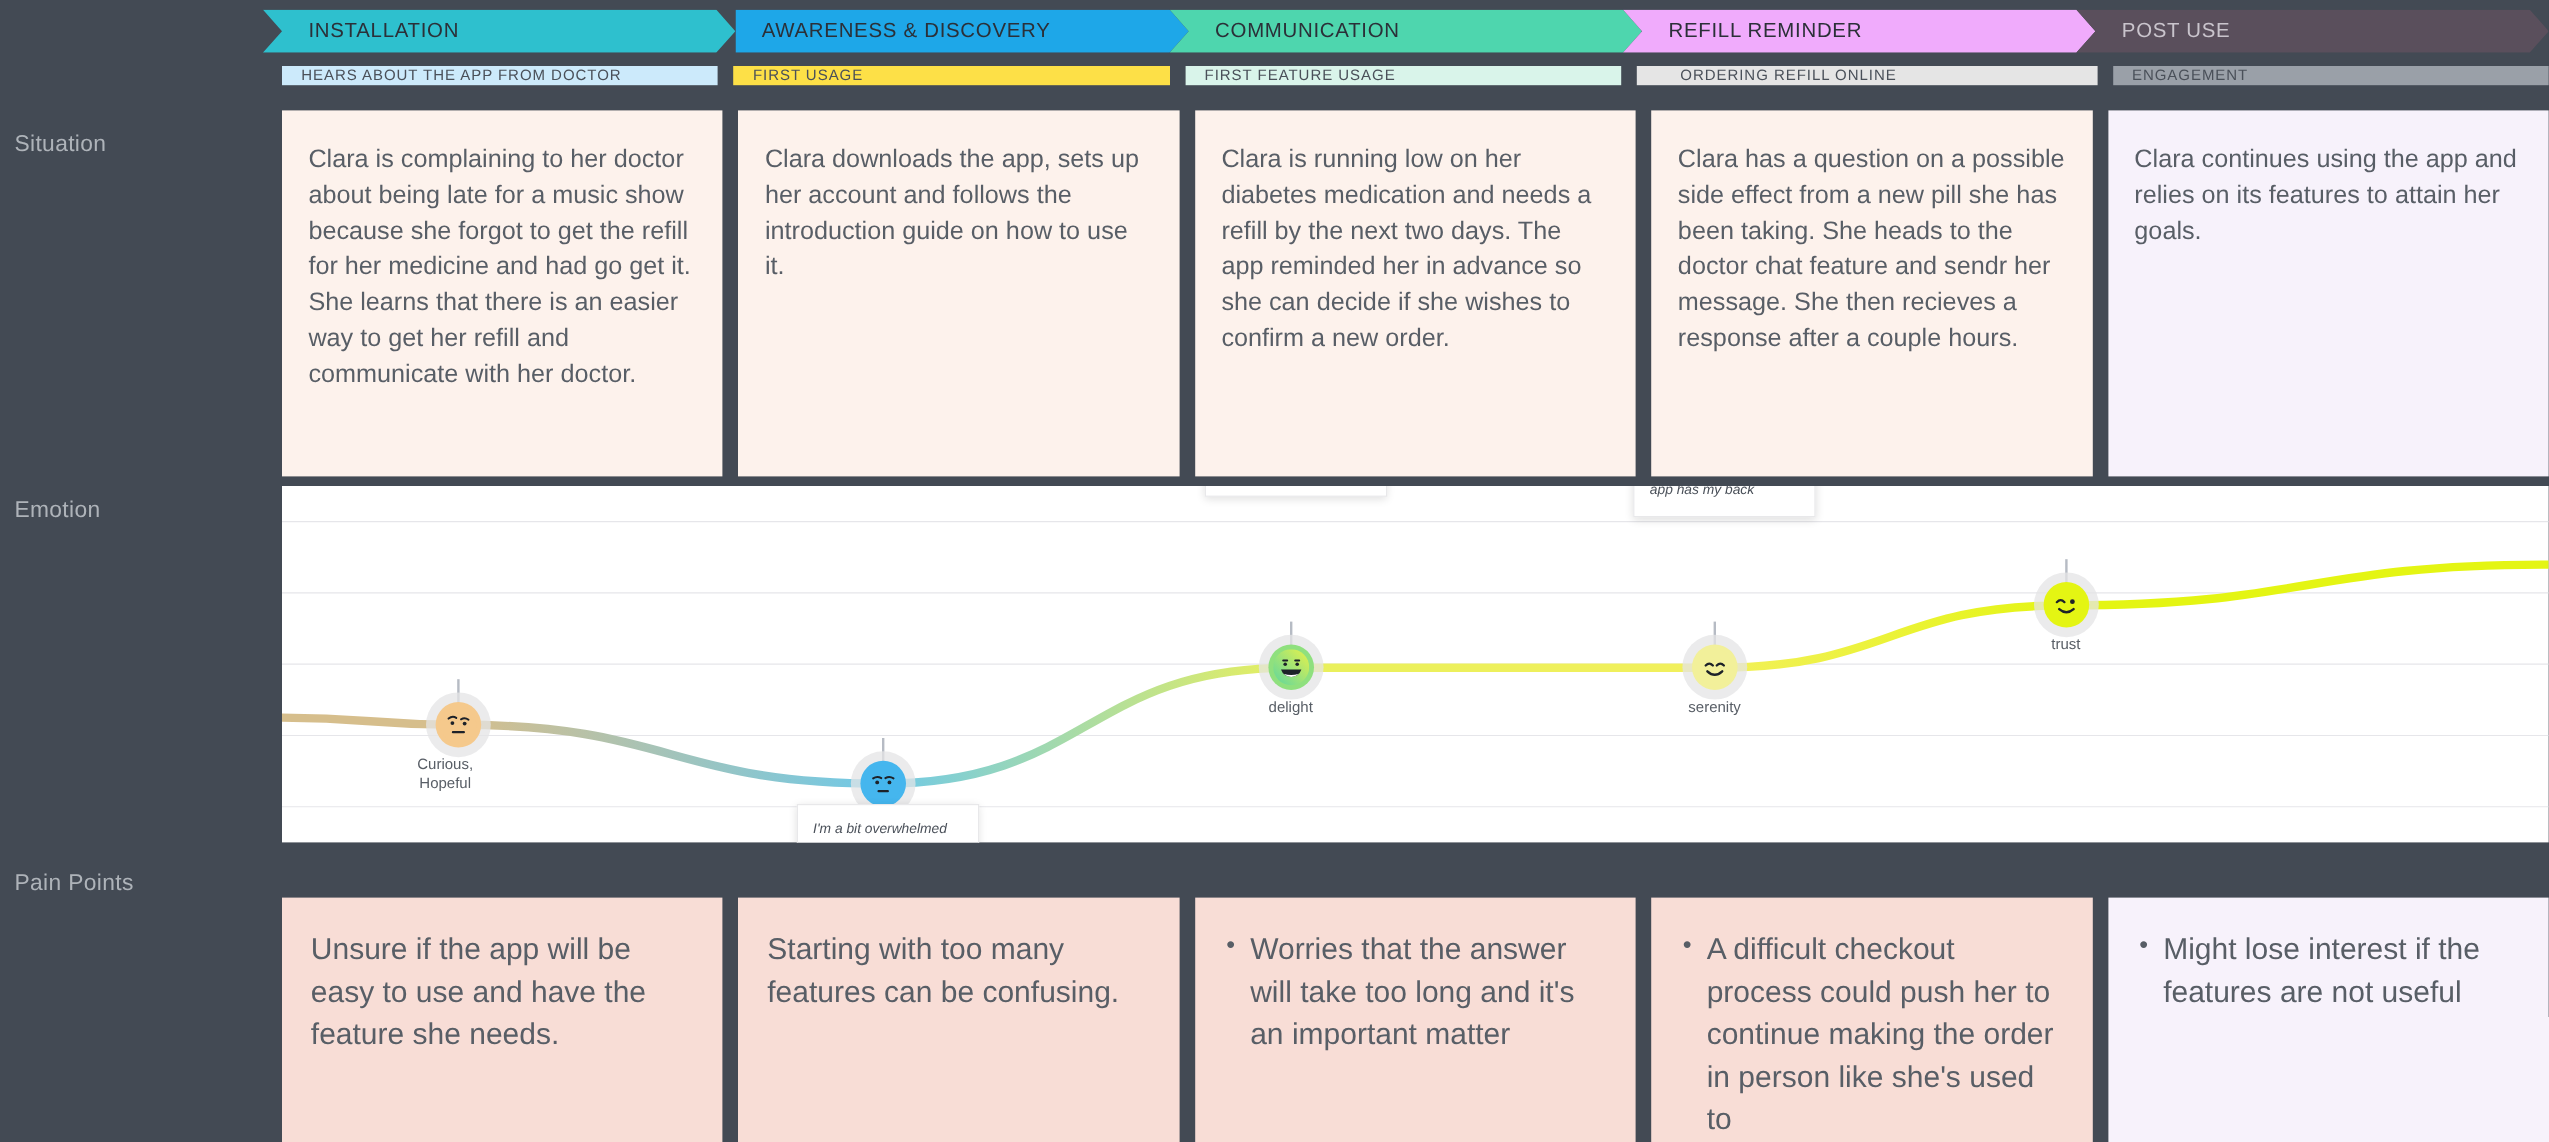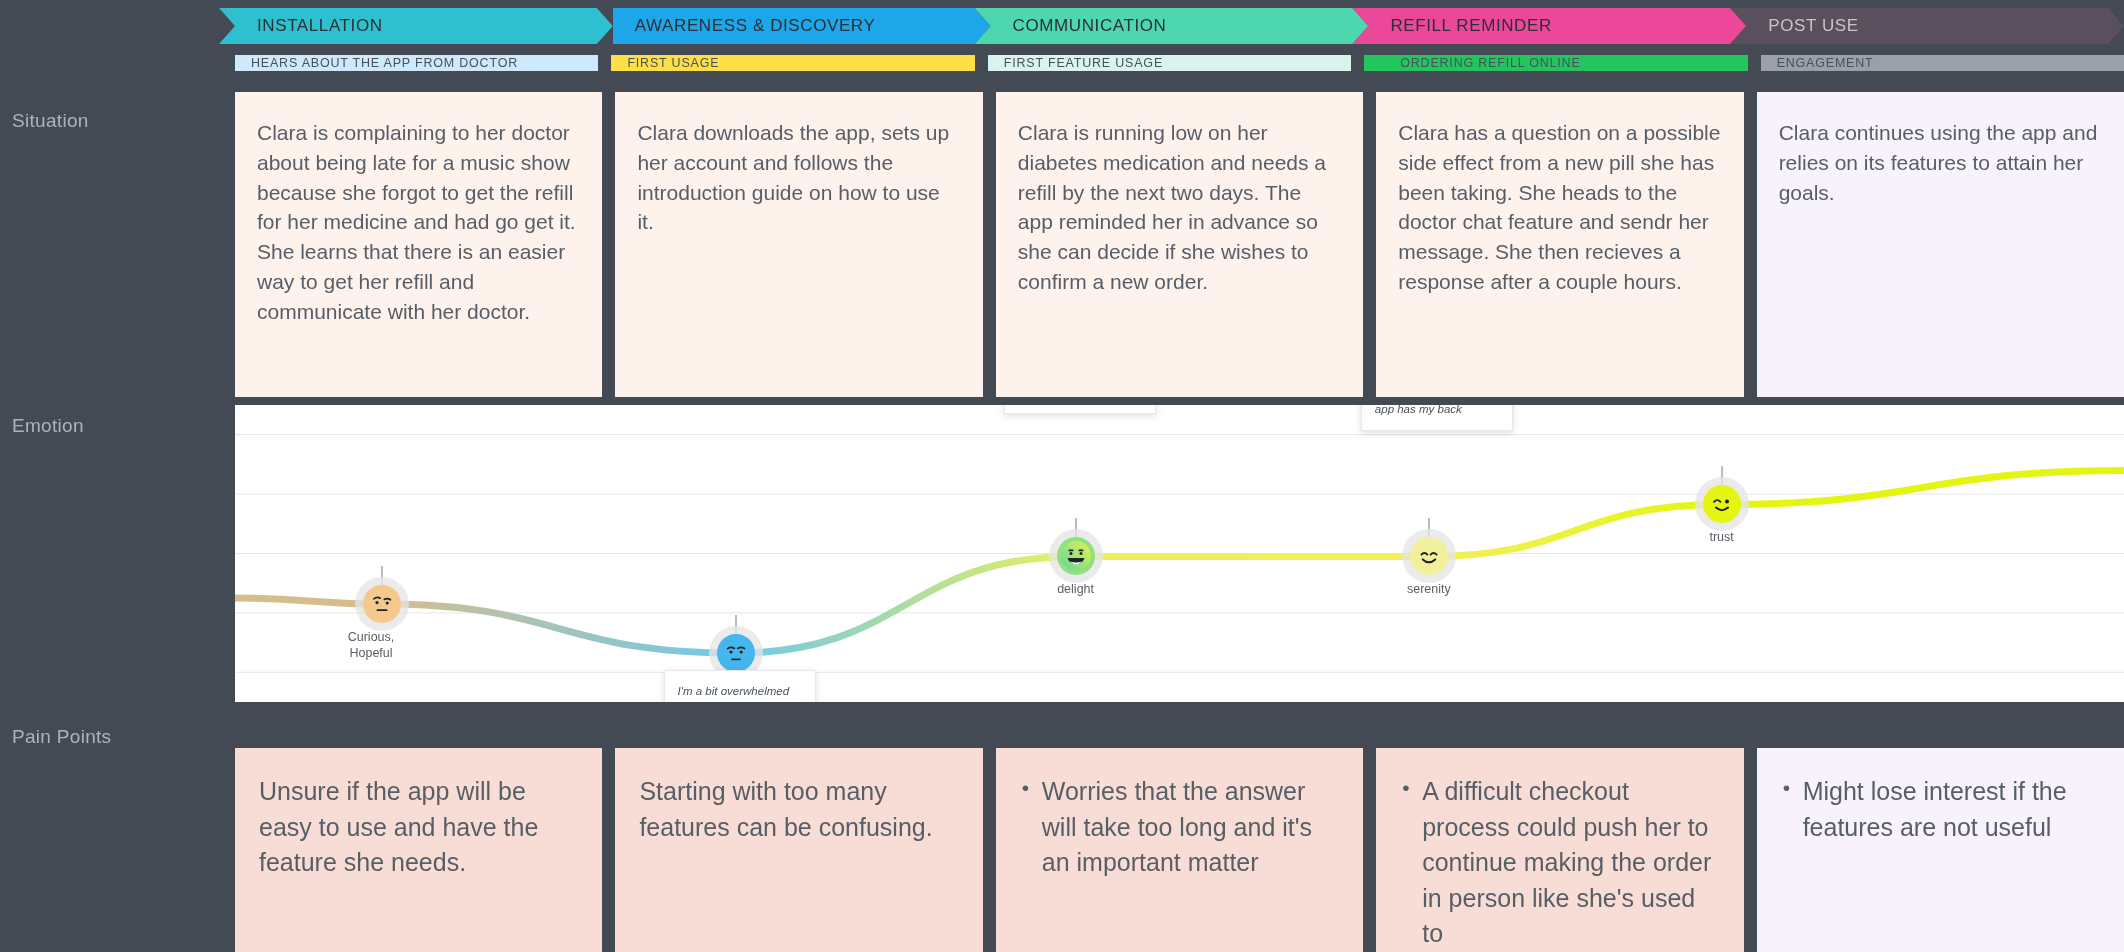--- a/index.html
+++ b/index.html
@@ -159,32 +159,32 @@
   <div class="cols" id="phase-row">
       <div class="phase" style="background: rgb(46, 192, 206);">
         <span>INSTALLATION</span>
       </div>
       <div class="phase first" style="background: rgb(30, 167, 232);">
         <span>AWARENESS &amp; DISCOVERY</span>
       </div>
       <div class="phase" style="background: rgb(78, 214, 174);">
         <span>COMMUNICATION</span>
       </div>
-      <div class="phase" style="background: #ec4899;">
+      <div class="phase" style="background: #f0abfc;">
         <span>REFILL REMINDER</span>
       </div>
       <div class="phase last" style="background: rgb(90, 79, 92);">
         <span>POST USE</span>
       </div>
     </div>
   <div class="cols" id="stage-row">
       <div class="stage" style="background: rgb(204, 234, 251);">HEARS ABOUT THE APP FROM DOCTOR</div>
       <div class="stage" style="background: #fde047;">FIRST USAGE</div>
       <div class="stage" style="background: rgb(217, 244, 234);">FIRST FEATURE USAGE</div>
-      <div class="stage" style="background: #22c55e; padding-left: 36px;">ORDERING REFILL ONLINE</div>
+      <div class="stage" style="background: #e5e5e5; padding-left: 36px;">ORDERING REFILL ONLINE</div>
       <div class="stage" style="background: rgb(154, 160, 168);">ENGAGEMENT</div>
     </div>
   <div class="cols" id="situation-row">
       <div class="sit-card" style="background: rgb(253, 242, 236);">Clara is complaining to her doctor about being late for a music show because she forgot to get the refill for her medicine and had go get it. She learns that there is an easier way to get her refill and communicate with her doctor.</div>
       <div class="sit-card" style="background: rgb(253, 242, 236);">Clara downloads the app, sets up her account and follows the introduction guide on how to use it.</div>
       <div class="sit-card" style="background: rgb(253, 242, 236);">Clara is running low on her diabetes medication and needs a refill by the next two days. The app reminded her in advance so she can decide if she wishes to confirm a new order.</div>
       <div class="sit-card" style="background: rgb(253, 242, 236);">Clara has a question on a possible side effect from a new pill she has been taking. She heads to the doctor chat feature and sendr her message. She then recieves a response after a couple hours.</div>
       <div class="sit-card" style="background: rgb(247, 242, 251);">Clara continues using the app and relies on its features to attain her goals.</div>
     </div>
 

